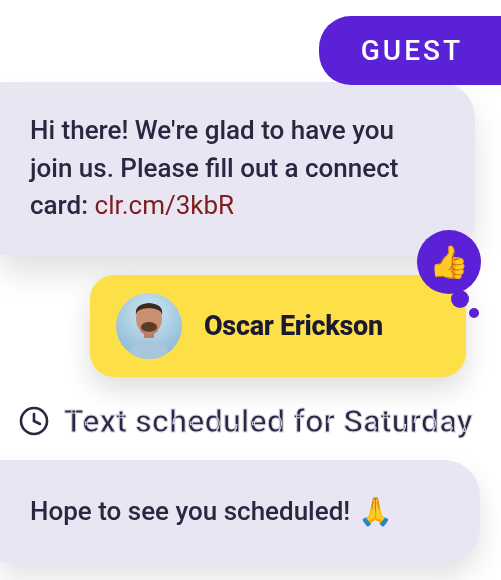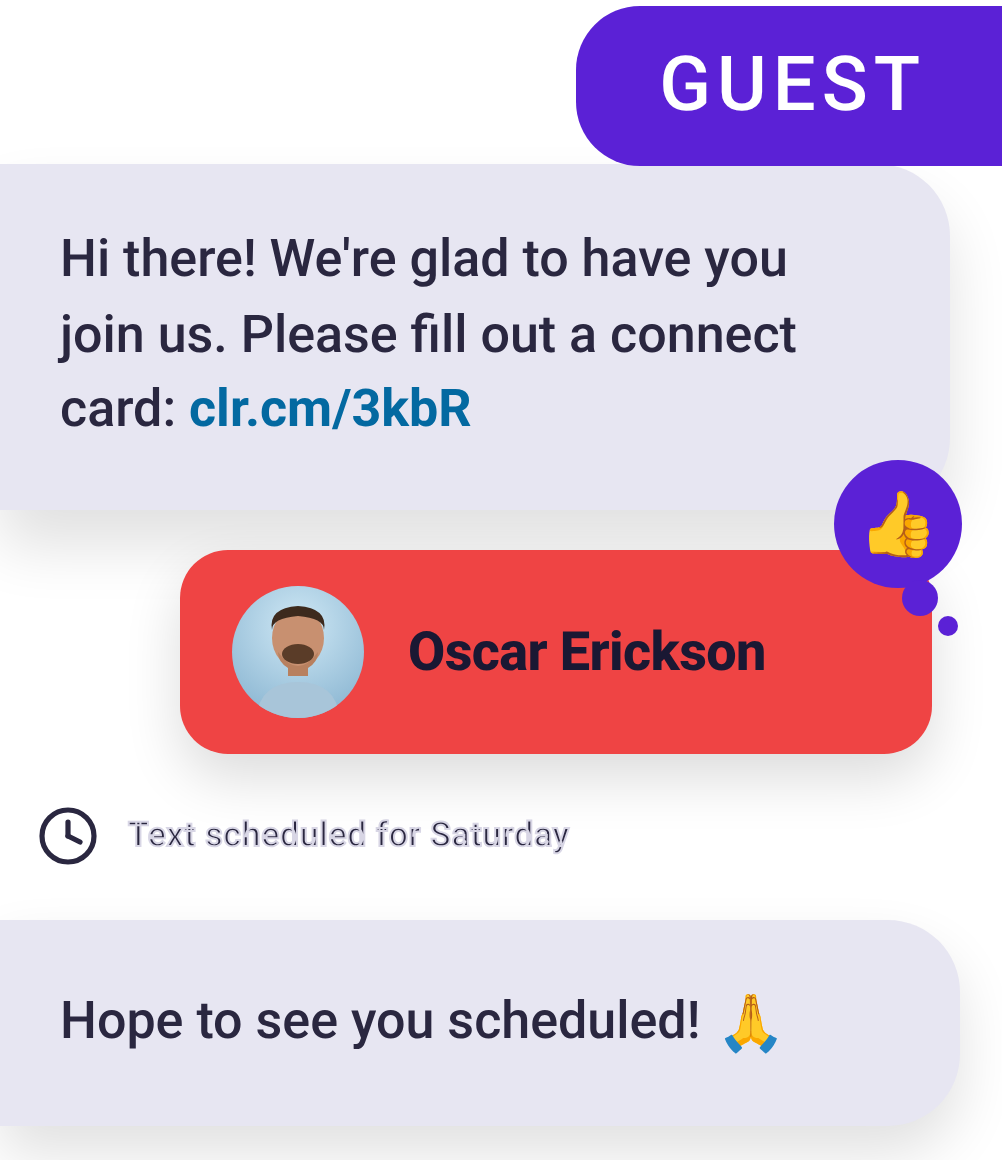--- a/index.html
+++ b/index.html
@@ -6,25 +6,25 @@
     body {
       width: 501px;
       height: 580px;
       font-family: -apple-system, BlinkMacSystemFont, 'Segoe UI', Roboto, sans-serif;
       background: #fff;
       position: relative;
       overflow: hidden;
     }
     .guest-badge {
       position: absolute;
-      top: 3px;
+      top: 16px;
       right: 0;
       background: #5b21d6;
       color: #fff;
-      font-size: 38px;
+      font-size: 28px;
       font-weight: 500;
       letter-spacing: 3px;
       padding: 18px 38px 18px 42px;
       border-radius: 32px 0 0 32px;
       z-index: 2;
     }
     .message-bubble-1 {
       position: absolute;
       top: 82px;
       left: 0;
@@ -35,22 +35,22 @@
       box-shadow: 0 18px 30px rgba(0,0,0,0.12);
       z-index: 1;
     }
     .message-bubble-1 .text {
       font-size: 26px;
       line-height: 1.45;
       color: #2a2740;
       font-weight: 500;
     }
     .message-bubble-1 .link {
-      color: #0369a1;
-      font-weight: 700;
+      color: #7f1d1d;
+      font-weight: 400;
     }
     .reaction-bubble {
       position: absolute;
       top: 230px;
       right: 20px;
       width: 64px;
       height: 64px;
       background: #5b21d6;
       border-radius: 50%;
       display: flex;
@@ -77,21 +77,21 @@
       height: 10px;
       background: #5b21d6;
       border-radius: 50%;
       z-index: 4;
     }
     .contact-card {
       position: absolute;
       top: 275px;
       left: 90px;
       width: 376px;
-      background: #ef4444;
+      background: #fde047;
       border-radius: 24px;
       padding: 18px 26px;
       display: flex;
       align-items: center;
       gap: 22px;
       box-shadow: 0 12px 28px rgba(0,0,0,0.14);
       z-index: 3;
     }
     .avatar {
       width: 66px;
@@ -117,21 +117,21 @@
     }
     .clock-icon {
       width: 32px;
       height: 32px;
       display: flex;
       align-items: center;
       justify-content: center;
     }
     .clock-icon svg { width: 32px; height: 32px; }
     .schedule-text {
-      font-size: 17px;
+      font-size: 32px;
       font-weight: 500;
       color: #2a2740;
       -webkit-text-stroke: 1px #d8d6e5;
       text-stroke: 1px #d8d6e5;
       letter-spacing: 0.3px;
     }
     .message-bubble-2 {
       position: absolute;
       top: 460px;
       left: 0;

